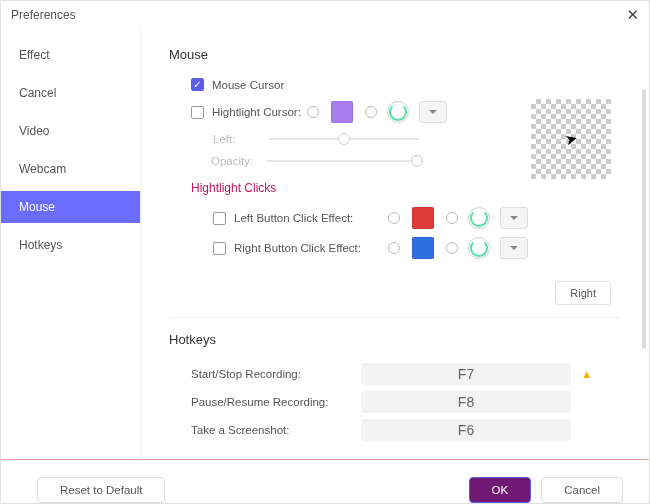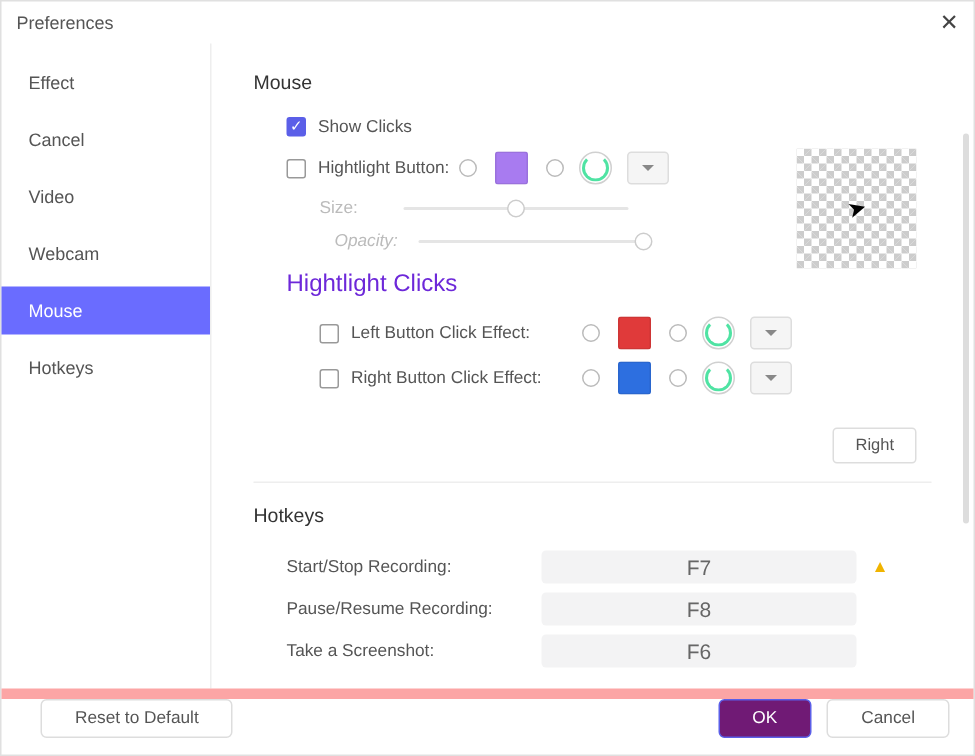--- a/index.html
+++ b/index.html
@@ -33,31 +33,31 @@
     background-image:
       linear-gradient(45deg,#ccc 25%,transparent 25%),
       linear-gradient(-45deg,#ccc 25%,transparent 25%),
       linear-gradient(45deg,transparent 75%,#ccc 75%),
       linear-gradient(-45deg,transparent 75%,#ccc 75%);
     background-size:10px 10px;
     background-position:0 0,0 5px,5px -5px,-5px 0;
     display:flex; align-items:center; justify-content:center;
   }
   .cursor-icon{ font-size:15px; color:#000; transform: rotate(-15deg);}
-  .subhead{ font-size:16px; color:#6d28d9; margin:14px 0 12px 22px;}
+  .subhead{ font-size:12px; color:#be185d; margin:14px 0 12px 22px;}
   .click-row{ display:flex; align-items:center; margin:8px 0 8px 44px; font-size:11.5px; color:#555;}
   .click-row .label{ width:150px;}
   .reset-row{ display:flex; justify-content:flex-end; padding:14px 10px 6px 0;}
   .btn-sm{ padding:5px 14px; border:1px solid #ddd; border-radius:3px; background:#fff; font-size:11px; color:#555; cursor:pointer;}
   .divider{ border:none; border-top:1px solid #eee; margin:6px 0 14px 0;}
   .hot-row{ display:flex; align-items:center; margin:6px 0 6px 22px; font-size:11.5px; color:#555;}
   .hot-row .label{ width:170px;}
   .hot-input{ flex:1; max-width:210px; height:22px; background:#f3f3f4; border:none; border-radius:3px; font-size:14px; color:#666; text-align:center; cursor:pointer;}
   .warn{ margin-left:10px; color:#f0b400;}
-  .footer{ height:44px; border-top:7px solid #fca5a5; display:flex; align-items:flex-start; padding:0 16px;}
+  .footer{ height:44px; border-top:1px solid #fca5a5; display:flex; align-items:flex-end; padding:0 26px;}
   .footer .spacer{flex:1;}
   .btn{ padding:6px 22px; border:1px solid #ddd; border-radius:4px; background:#fff; font-size:11.5px; color:#555; cursor:pointer; margin-left:10px;}
   .btn.primary{ background:#701a75; border-color:#5b5fe8; color:#fff;}
 </style>
 </head>
 <body>
 
 <div class="dialog">
   <div class="titlebar">
     <span>Preferences</span>
@@ -76,38 +76,38 @@
     </div>
 
     <div class="content">
       <div class="scrollbar"></div>
 
       <h2>Mouse</h2>
 
       <div class="sub">
         <div class="row">
           <span class="cb checked"></span>
-          <span>Show Clicks</span>
+          <span>Mouse Cursor</span>
         </div>
         <div class="row">
           <span class="cb"></span>
-          <span>Hightlight Button:</span>
+          <span>Hightlight Cursor:</span>
           <span class="radio" style="margin-left:6px;"></span>
           <span class="swatch" style="background:#a87bf0;"></span>
           <span class="radio"></span>
           <span class="spinner"></span>
           <span class="dd"></span>
         </div>
         <div class="row grey" style="margin-left:22px;">
-          <span style="width:50px;">Size:</span>
+          <span style="width:50px;">Left:</span>
           <div class="slider">
               <div class="thumb" style="left:50%;"></div>
             </div>
         </div>
-        <div class="row grey" style="margin-left:32px;font-style:italic;">
+        <div class="row grey" style="margin-left:20px;">
           <span style="width:50px;">Opacity:</span>
           <div class="slider">
               <div class="thumb" style="left:100%;"></div>
             </div>
         </div>
       </div>
 
       <div class="preview">
         <span class="cursor-icon">➤</span>
       </div>

